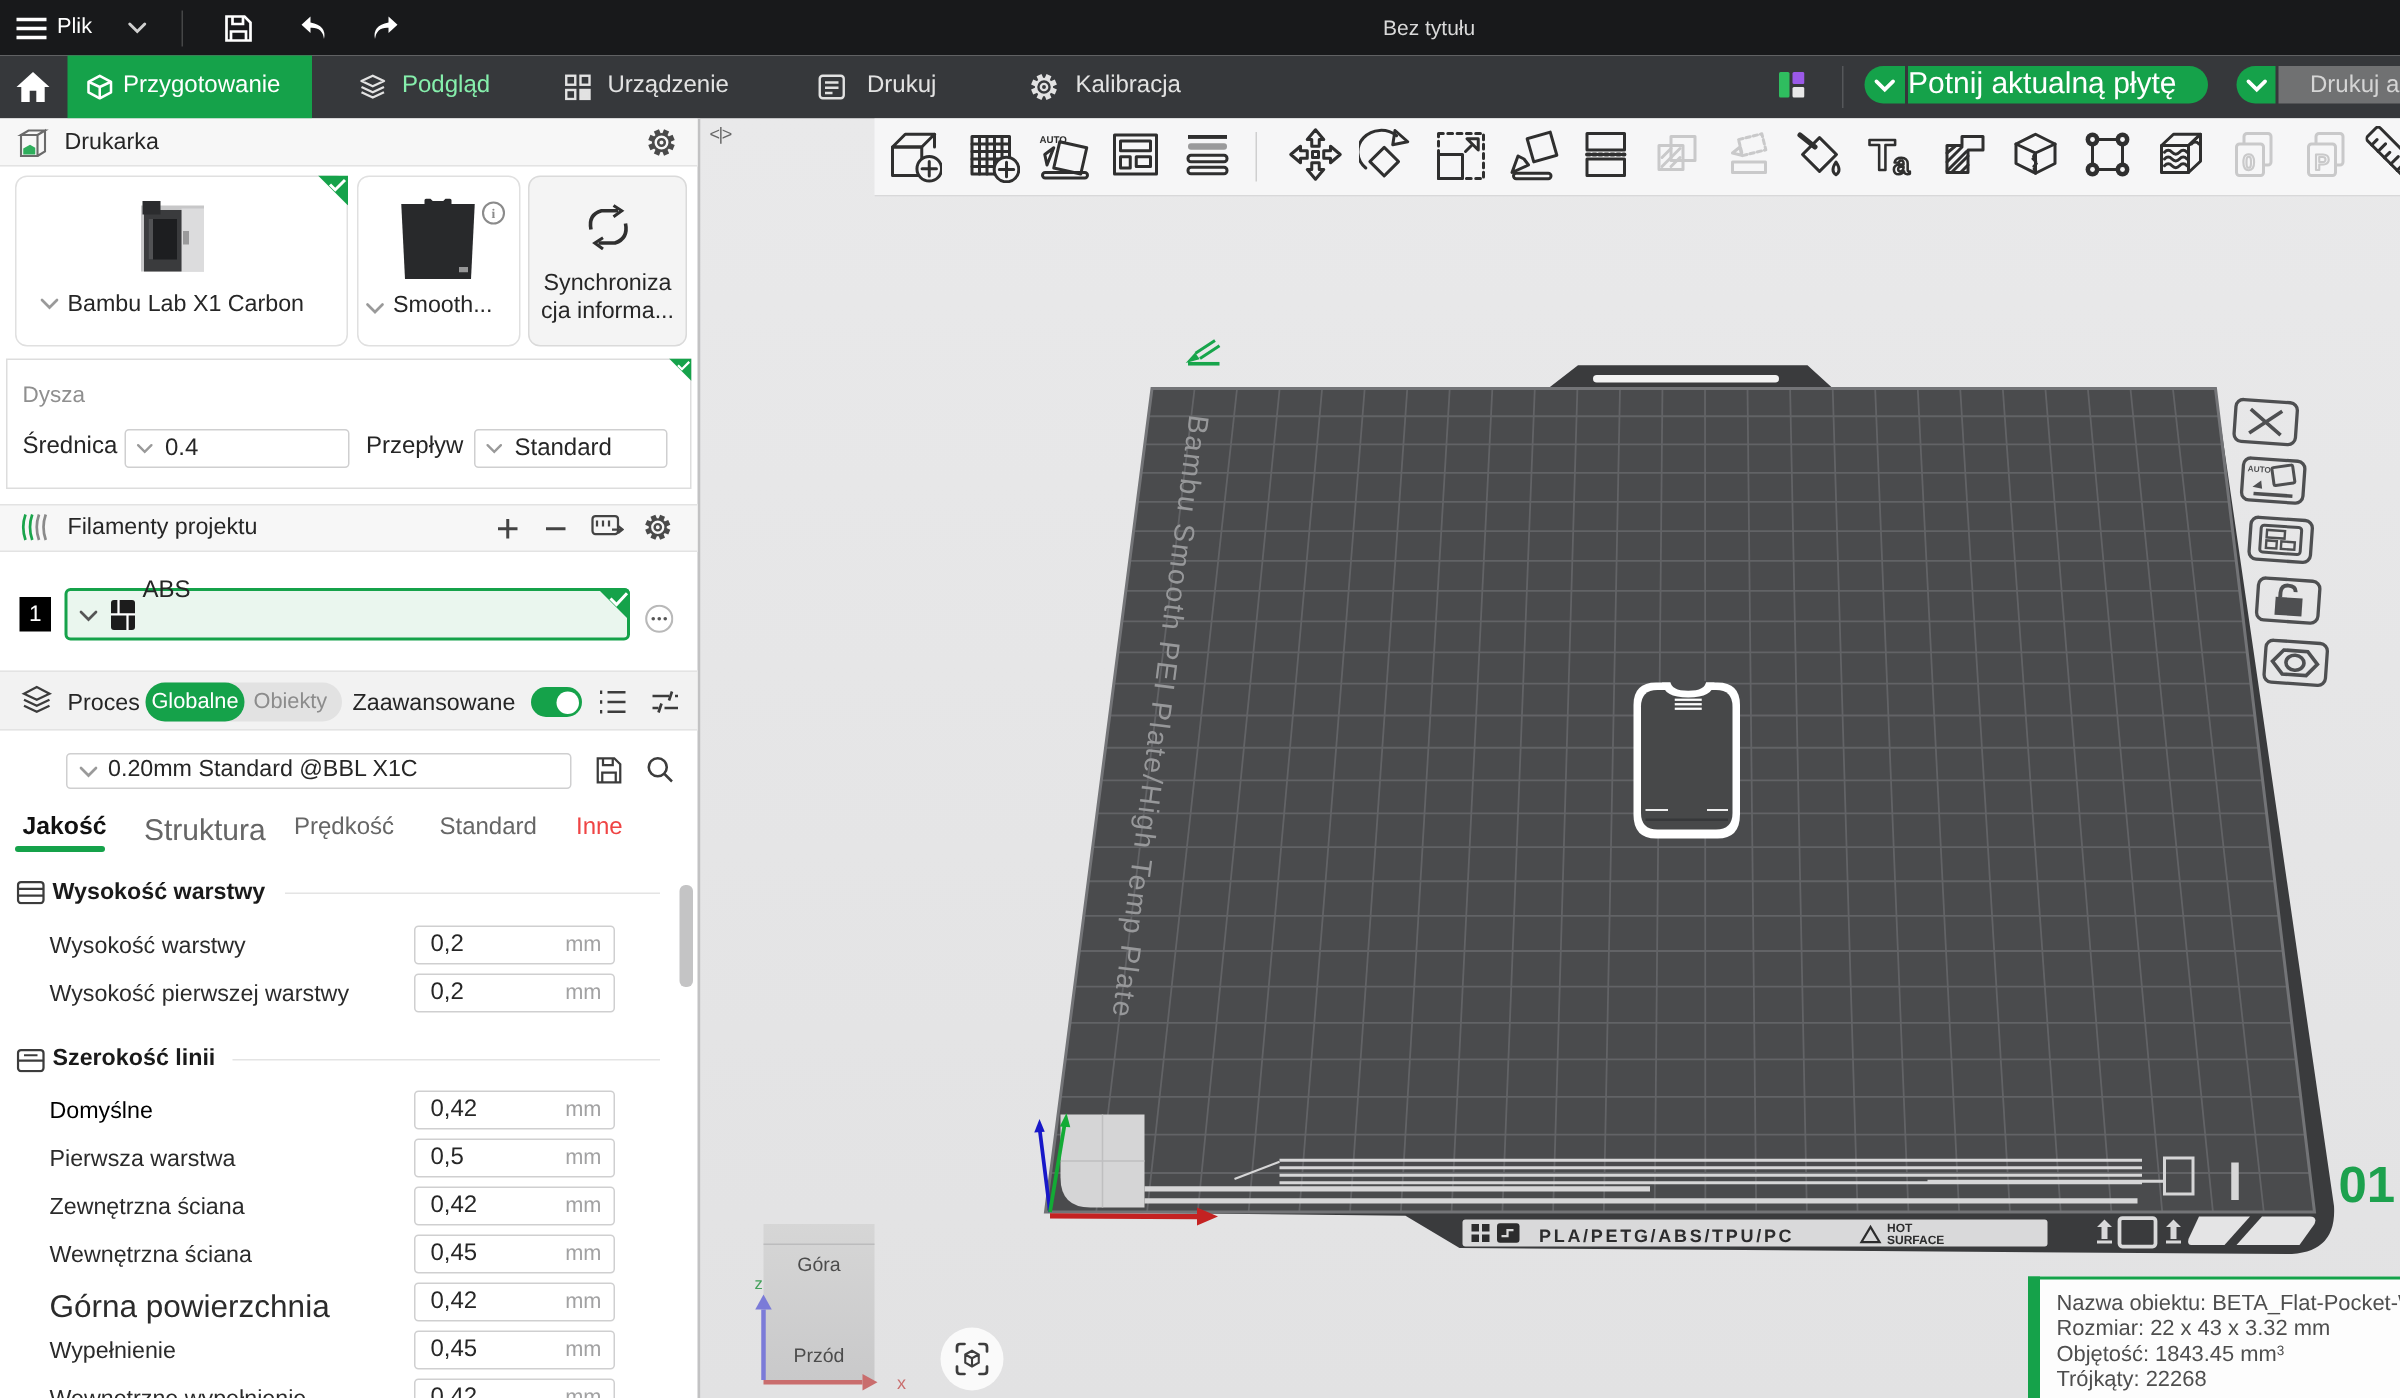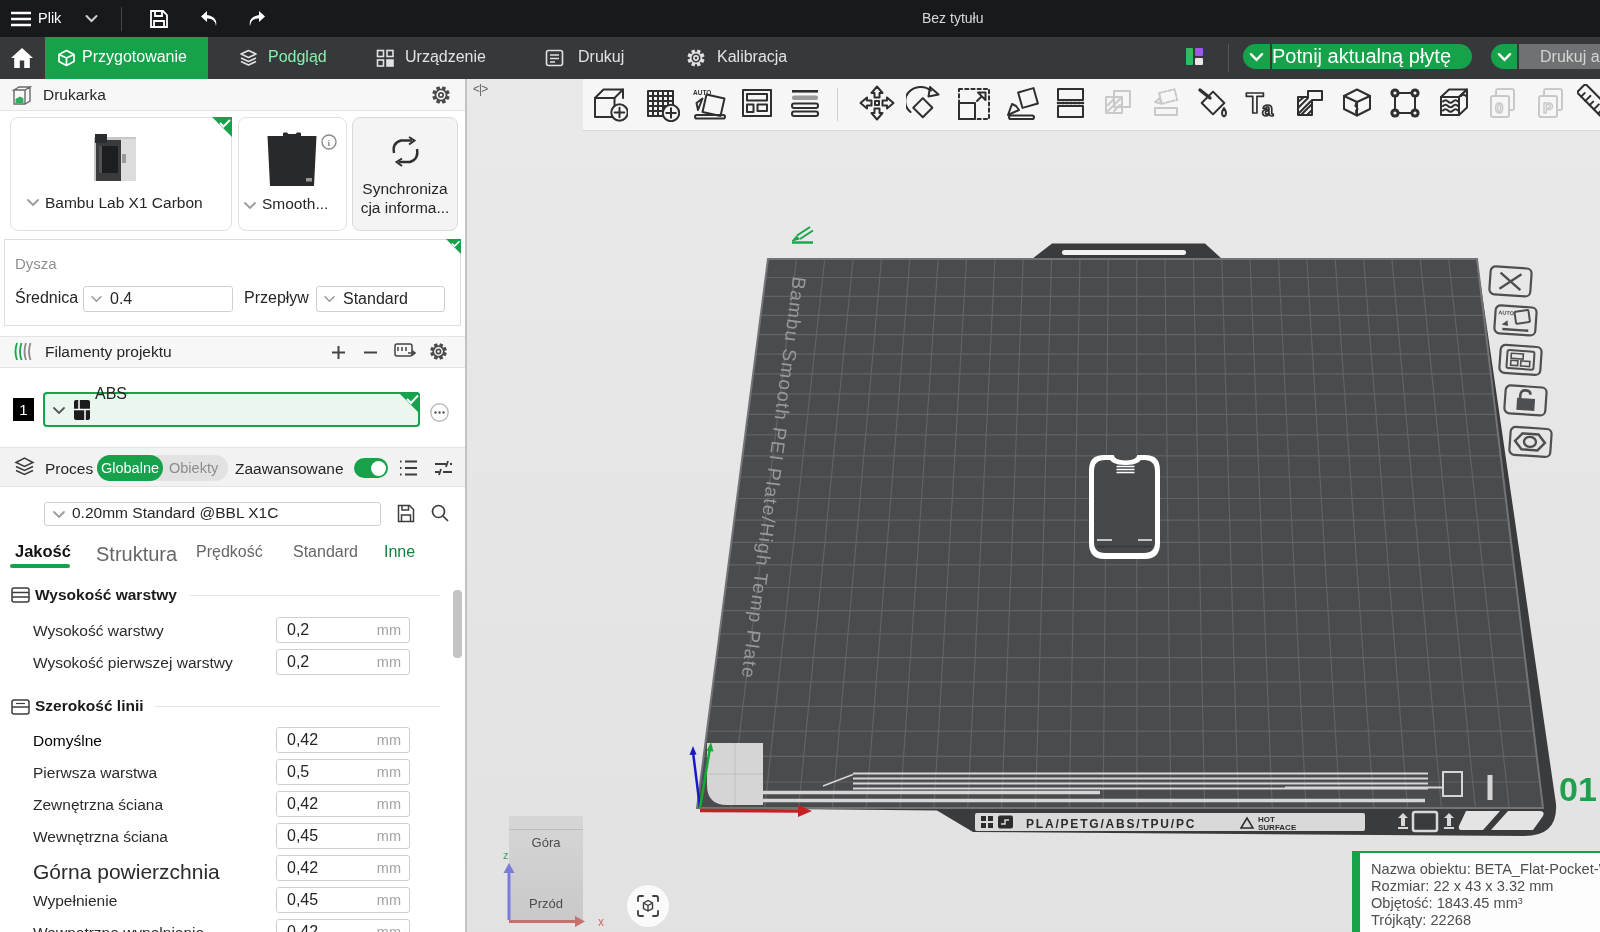--- a/index.html
+++ b/index.html
@@ -540,21 +540,21 @@
     </svg>
     <svg class="abs" style="left:431px;top:425px" width="18" height="18" viewBox="0 0 18 18" fill="none" stroke="#3c3c3c" stroke-width="1.7">
       <circle cx="7.5" cy="7.5" r="6"></circle>
       <path d="M12,12 L17,17"></path>
     </svg>
     <span class="abs" style="left:15px;top:463px;font-size:16.5px;font-weight:bold;color:#111">Jakość</span>
     <div class="abs" style="left:10px;top:485px;width:60px;height:3.5px;border-radius:2px;background:#15a24a"></div>
     <span class="abs" style="left:96px;top:464px;font-size:20px;color:#666">Struktura</span>
     <span class="abs" style="left:196px;top:464px;font-size:16px;color:#666">Prędkość</span>
     <span class="abs" style="left:293px;top:464px;font-size:16px;color:#666">Standard</span>
-    <span class="abs" style="left:384px;top:464px;font-size:16px;color:#15803d">Inne</span>
+    <span class="abs" style="left:384px;top:464px;font-size:16px;color:#ef4444">Inne</span>
     <svg class="abs" style="left:11px;top:508px" width="19" height="16" viewBox="0 0 19 16" fill="none" stroke="#3c3c3c" stroke-width="1.5">
       <rect x="1" y="1" width="17" height="14" rx="2"></rect>
       <path d="M1,5.5 H18 M1,10 H18"></path>
     </svg>
     <span class="abs" style="left:35px;top:507px;font-size:15.5px;font-weight:bold;color:#1a1a1a">Wysokość warstwy</span>
     <div class="abs" style="left:190px;top:516px;width:250px;height:1px;background:#e4e4e4"></div>
     <span class="abs" style="left:33px;top:543px;font-size:15.5px;color:#2b2b2b">Wysokość warstwy</span>
     <div style="position:absolute;left:276px;top:538px;width:134px;height:26px;border:1px solid #cfcfd0;border-radius:3px;background:#fff;box-sizing:border-box;font-size:16px;color:#262626">
       <span style="position:absolute;left:10px;top:50%;transform:translateY(-50%)">0,2</span>
       <span style="position:absolute;right:8px;top:50%;transform:translateY(-50%);color:#a2a2a3;font-size:14.5px">mm</span>

